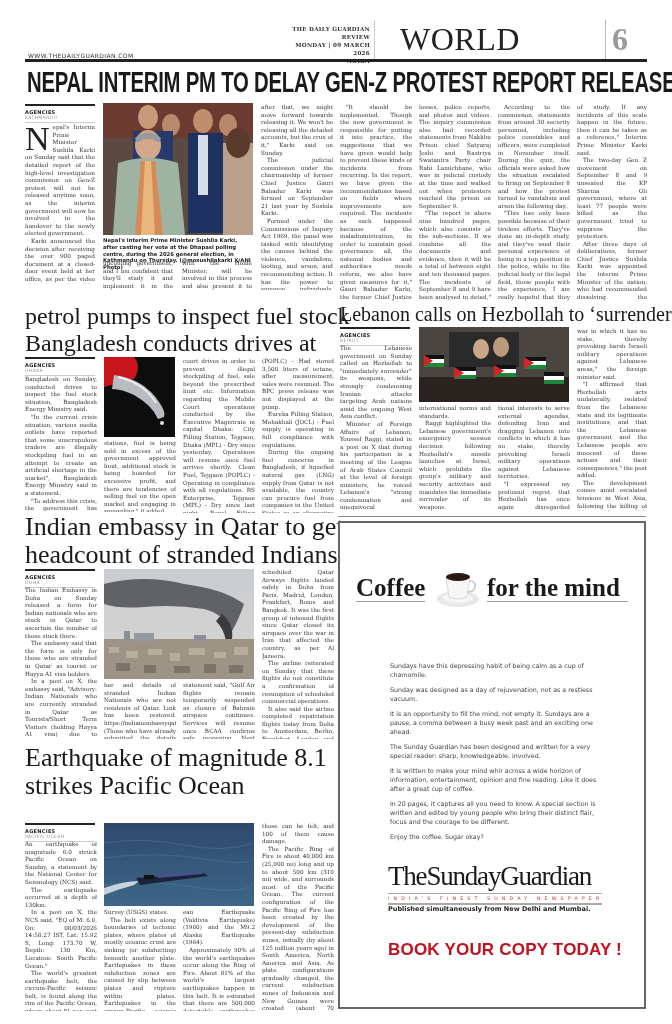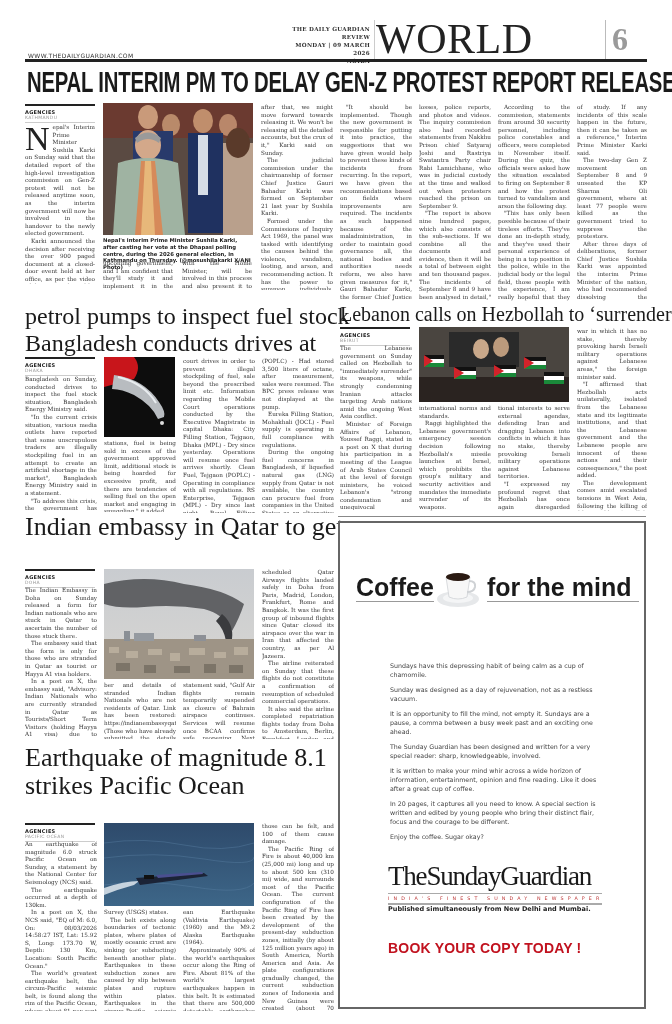--- a/index.html
+++ b/index.html
@@ -1,42 +1,42 @@
 <!DOCTYPE html>
 <html><head>
 <meta charset="utf-8">
 <style>
 *{box-sizing:border-box;margin:0;padding:0}
 body{width:672px;height:1024px;background:#fff;font-family:"DejaVu Serif",serif;color:#222;position:relative;overflow:hidden}
 .abs{position:absolute}
 .mast-url{left:28px;top:52px;font-family:"DejaVu Sans",sans-serif;font-size:6px;letter-spacing:.4px;color:#333}
 .mast-info{left:280px;top:25px;width:90px;text-align:right;font-family:"DejaVu Serif",serif;font-size:5.6px;font-weight:bold;line-height:8px;color:#333;letter-spacing:.3px}
 .mast-div1{left:374px;top:20px;width:1px;height:40px;background:#ccc}
-.mast-section{left:376px;top:22px;font-family:"Liberation Serif",serif;font-size:42px;color:#222;letter-spacing:.5px;line-height:34px}
+.mast-section{left:400px;top:22px;font-family:"Liberation Serif",serif;font-size:32px;color:#222;letter-spacing:.5px;line-height:34px}
 .mast-div2{left:605px;top:20px;width:1px;height:40px;background:#bbb}
 .mast-page{left:612px;top:22px;font-family:"Liberation Serif",serif;font-size:32px;font-weight:bold;color:#9a9a9a;line-height:34px}
 .mast-rule{left:25px;top:59px;width:622px;height:3px;background:#222}
 .h-sans{font-family:"Liberation Sans",sans-serif;font-weight:bold;transform-origin:left top;white-space:nowrap;color:#1a1a1a}
 .h-serif{font-family:"Liberation Serif",serif;color:#1a1a1a;white-space:nowrap}
 .col{position:absolute;font-size:5.7px;line-height:7.6px;text-align:justify;color:#333;overflow:hidden;hyphens:auto}
 .col p{text-indent:6px}
 .byline{position:absolute;border-top:2px solid #222;padding-top:3px}
 .byline .ag{font-family:"DejaVu Sans",sans-serif;font-weight:bold;font-size:5px;letter-spacing:.3px;color:#222}
 .byline .pl{font-family:"DejaVu Sans",sans-serif;font-size:4.5px;color:#999;letter-spacing:.4px;border-bottom:1px solid #ccc;padding-bottom:2px}
 .dropcap{float:left;font-family:"Liberation Serif",serif;font-size:34px;line-height:26px;margin:2px 3px 0 0;color:#222}
 .caption{position:absolute;font-family:"DejaVu Sans",sans-serif;font-weight:bold;font-size:5.3px;line-height:6.8px;color:#222}
 .photo{position:absolute;overflow:hidden}
 .adbox{position:absolute;left:338px;top:521px;width:308px;height:488px;border:2px solid #666;background:#fff}
-.ad-coffee{position:absolute;font-family:Liberation Sans, sans-serif;font-weight:bold;font-size:25px;color:#1a1a1a;border-bottom:1px solid #999;line-height:27px}
+.ad-coffee{position:absolute;font-family:Liberation Serif, serif;font-weight:bold;font-size:25px;color:#1a1a1a;border-bottom:1px solid #999;line-height:27px}
 .ad-text{position:absolute;left:50px;width:214px;font-family:"DejaVu Sans",sans-serif;font-size:6.3px;line-height:9px;color:#444}
 .ad-text p{margin-bottom:6px}
 .tsg{position:absolute;left:50px;top:780px;width:214px;font-family:"Liberation Serif",serif;font-size:27px;letter-spacing:-1.2px;color:#1a1a1a;line-height:28px;white-space:nowrap}
 .tsg-tag{position:absolute;left:50px;top:812px;width:214px;font-family:"DejaVu Sans",sans-serif;font-size:4.8px;letter-spacing:4.1px;color:#b33;text-align:center;border-top:1px solid #aaa;border-bottom:2px solid #aaa;padding:2px 0;white-space:nowrap;overflow:hidden}
 .tsg-pub{position:absolute;left:50px;top:826px;font-family:"DejaVu Sans",sans-serif;font-weight:bold;font-size:6.5px;color:#222;white-space:nowrap}
-.book{position:absolute;left:50px;top:860px;font-family:"Liberation Sans",sans-serif;font-weight:bold;font-size:14px;color:#c1121f;white-space:nowrap;letter-spacing:.2px}
+.book{position:absolute;left:50px;top:860px;font-family:"Liberation Sans",sans-serif;font-weight:bold;font-size:17px;color:#c1121f;white-space:nowrap;letter-spacing:.2px}
 </style>
 </head>
 <body>
 
 <div class="abs mast-url">WWW.THEDAILYGUARDIAN.COM</div>
 <div class="abs mast-info">
   <div>THE DAILY GUARDIAN REVIEW</div>
   <div>MONDAY | 09 MARCH 2026</div>
   <div>NOIDA</div>
 </div>
@@ -197,20 +197,21 @@
 </div>
 <div class="col" style="left:577px;top:328px;width:70px;height:183px">
   <span>war in which it has no stake, thereby provoking harsh Israeli military operations against Lebanese areas," the foreign minister said.</span>
   <p>"I affirmed that Hezbollah acts unilaterally, isolated from the Lebanese state and its legitimate institutions, and that the Lebanese government and the Lebanese people are innocent of these actions and their consequences," the post added.</p>
   <p>The development comes amid escalated tensions in West Asia, following the killing of 86-year-old Ayatollah Ali Khamenei in joint military strikes by the US and Israel on Iran on February 28. The strikes also killed several senior leaders of the Islamic Republic.</p>
 </div>
 <div class="abs" style="left:338px;top:516px;width:308px;height:1px;background:#888"></div>
 
 <div class="abs h-serif" style="left:25px;top:513px;font-size:26px;line-height:28px">
   <div>Indian embassy in Qatar to get</div>
+  <div>headcount of stranded Indians</div>
 </div>
 <div class="byline" style="left:25px;top:569px;width:70px">
   <div class="ag">AGENCIES</div>
   <div class="pl">DOHA</div>
 </div>
 <div class="col" style="left:25px;top:587px;width:72px;height:152px">
   <span>The Indian Embassy in Doha on Sunday released a form for Indian nationals who are stuck in Qatar to ascertain the number of those stuck there.</span>
   <p>The embassy said that the form is only for those who are stranded in Qatar as tourist or Hayya A1 visa holders.</p>
   <p>In a post on X, the embassy said, "Advisory: Indian Nationals who are currently stranded in Qatar as Tourists/Short Term Visitors (holding Hayya A1 visa) due to cancellation of flights out of Qatar between 28 February to 7 March 2026, are encouraged to fill in their details at the link provided herewith. Please note that this is only for the purpose of ascertaining the exact num-</p>
 </div>

